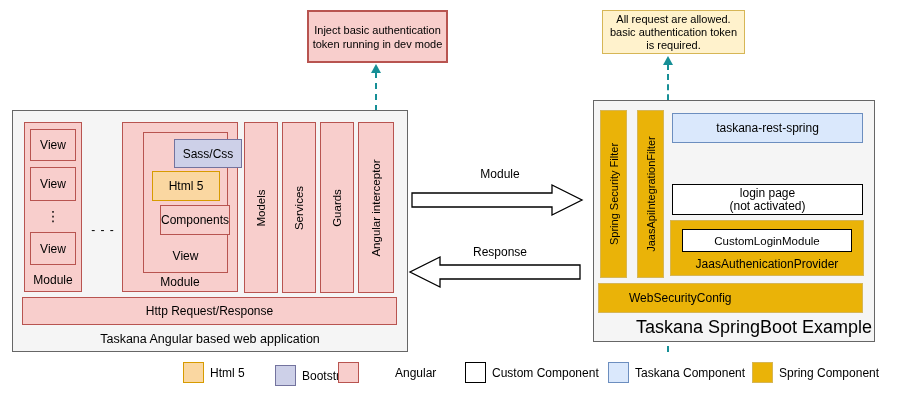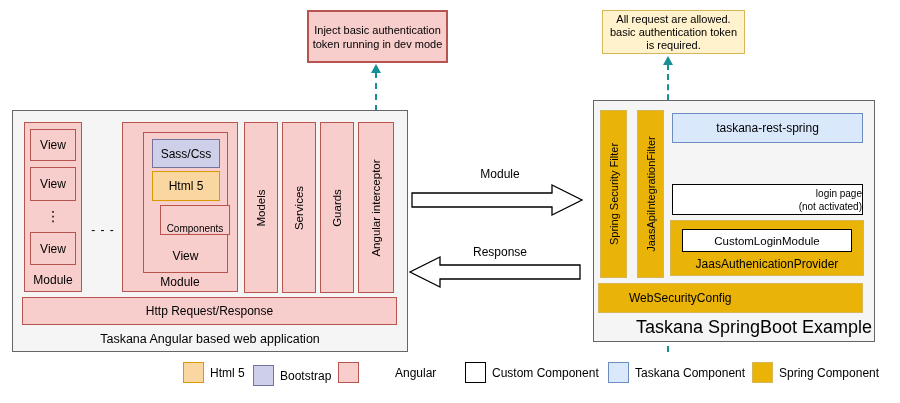--- a/index.html
+++ b/index.html
@@ -8,21 +8,21 @@
     font-family:"Liberation Sans", sans-serif;
     font-size:12px; color:#000;
     overflow:hidden; background:#fff;
   }
   .abs { position:absolute; box-sizing:border-box; }
   .center { display:flex; align-items:center; justify-content:center; text-align:center; }
 
   
   .angular   { background:#f8cecc; border:1px solid #b85450; }
   .html5     { background:#fad7a1; border:1px solid #d79b00; }
-  .bootstrap { background:#cdd0e8; border:1px solid #73739e; }
+  .bootstrap { background:#cdd0e8; border:1px solid #73739e;margin-left:22px; }
   .spring    { background:#eab308; border:1px solid #d6b656; }
   .taskana   { background:#dae8fc; border:1px solid #6c8ebf; }
   .custom    { background:#ffffff; border:1.5px solid #000000; }
   .container { background:#f5f5f5; border:1px solid #666666; }
 
   .note-pink   { background:#f8cecc; border:2px solid #b85450; font-size:11px; line-height:14px; padding:3px 2px; }
   .note-yellow { background:#fff2cc; border:1.5px solid #d6b656; font-size:11px; line-height:13px; padding:3px; }
 
   .vcol { }
   .vlabel {
@@ -30,21 +30,21 @@
     transform:translate(-50%,-50%) rotate(-90deg);
     white-space:nowrap; font-size:11.5px;
   }
   .dashline { border-left:2px dashed #168f96; width:0; }
   .arrowhead-up {
     width:0; height:0;
     border-left:5px solid transparent; border-right:5px solid transparent;
     border-bottom:9px solid #168f96;
   }
   .shape-label { font-size:12px; }
-  .small { font-size:10px;align-items:flex-end; }
+  .small { font-size:12px; }
   .legend-item { display:flex; align-items:center; gap:6px; }
   .legend-swatch { width:21px; height:21px; box-sizing:border-box; }
   svg { display:block; }
 </style>
 </head>
 <body>
 
 <div class="canvas">
 
   <div class="abs note-pink center" style="left:307px; top:10px; width:141px; height:53px;">Inject basic authentication token running in dev mode</div>

